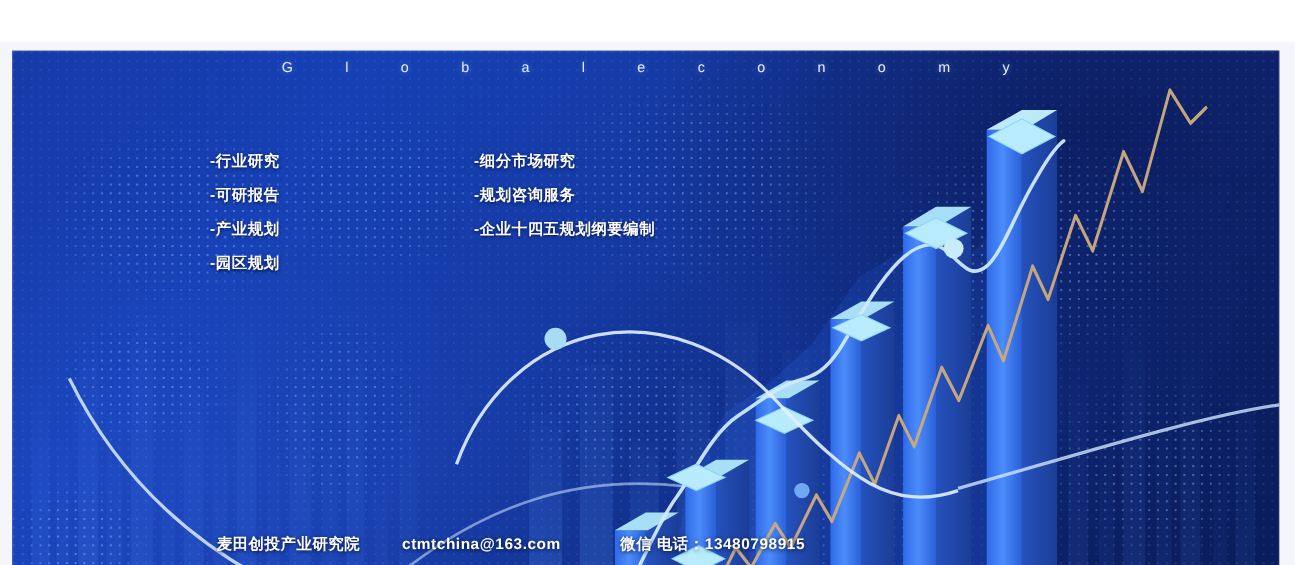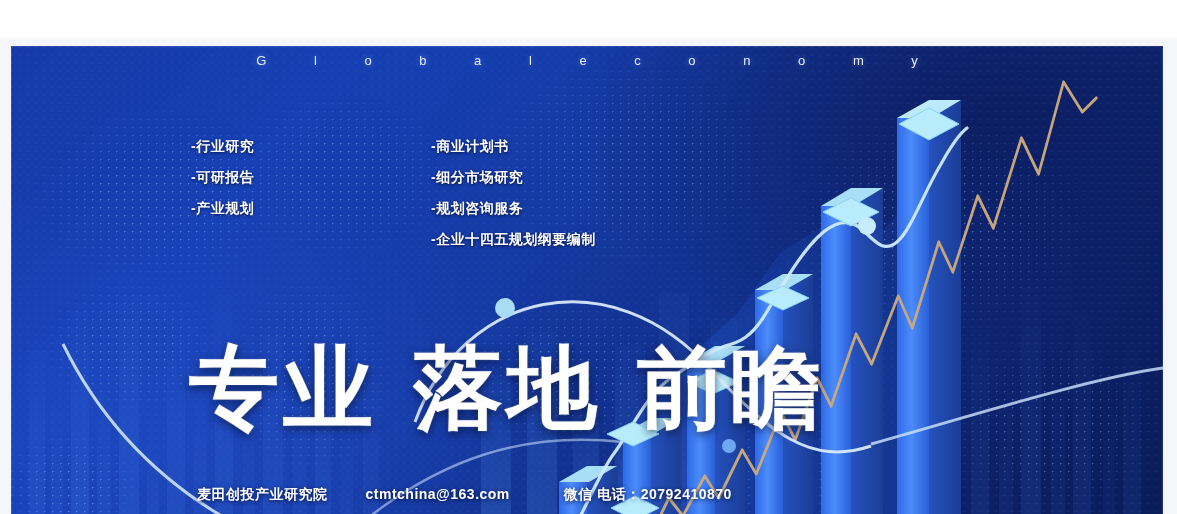--- a/index.html
+++ b/index.html
@@ -247,33 +247,32 @@
       <path d="M330 494 C430 406 520 386 612 396" fill="none" stroke="#cfe6ff" stroke-width="2.4" opacity="0.55"></path>
       <circle cx="494" cy="262" r="10" fill="#a7dcf4"></circle>
     </svg>
 
     <div id="globaltext">G l o b a l    e c o n o m y</div>
 
     <ul class="bullets" id="col-left">
       <li>-行业研究</li>
       <li>-可研报告</li>
       <li>-产业规划</li>
+      <li>-园区规划</li>
     </ul>
 
     <ul class="bullets" id="col-right">
-      <li>-商业计划书</li>
       <li>-细分市场研究</li>
       <li>-规划咨询服务</li>
       <li>-企业十四五规划纲要编制</li>
     </ul>
 
-    <div id="slogan"><span>专业</span><span class="gap"></span><span>落地</span><span class="gap"></span><span>前瞻</span></div>
 
     <div id="footrow">
       <span class="cell">麦田创投产业研究院</span>
       <span class="sp1"></span>
       <span class="cell" id="f-mail">ctmtchina@163.com</span>
       <span class="sp2"></span>
-      <span class="cell">微信 电话：20792410870</span>
+      <span class="cell">微信 电话：13480798915</span>
     </div>
 
   </div>
 </div>
 
 </body></html>

